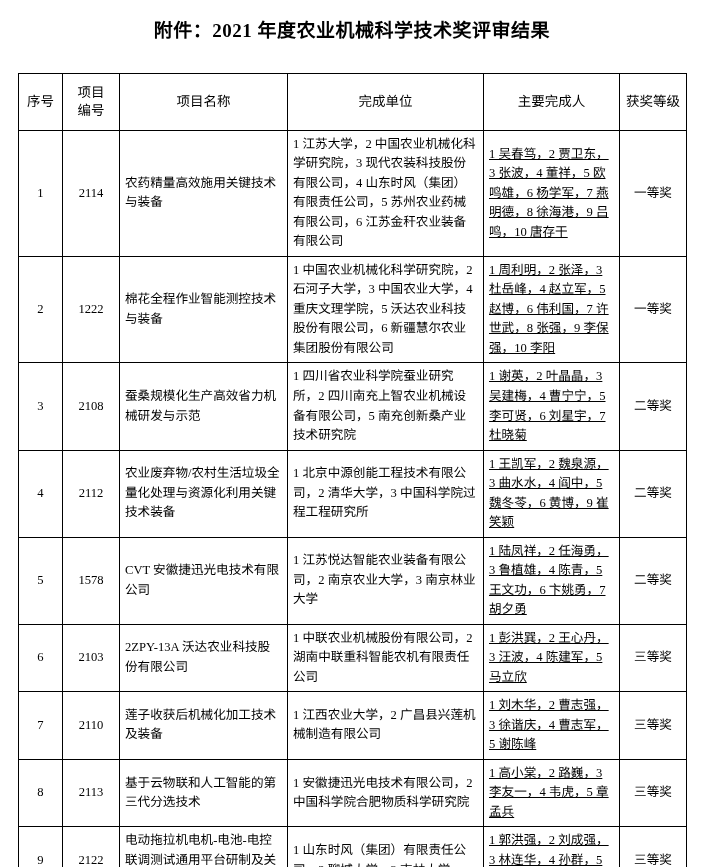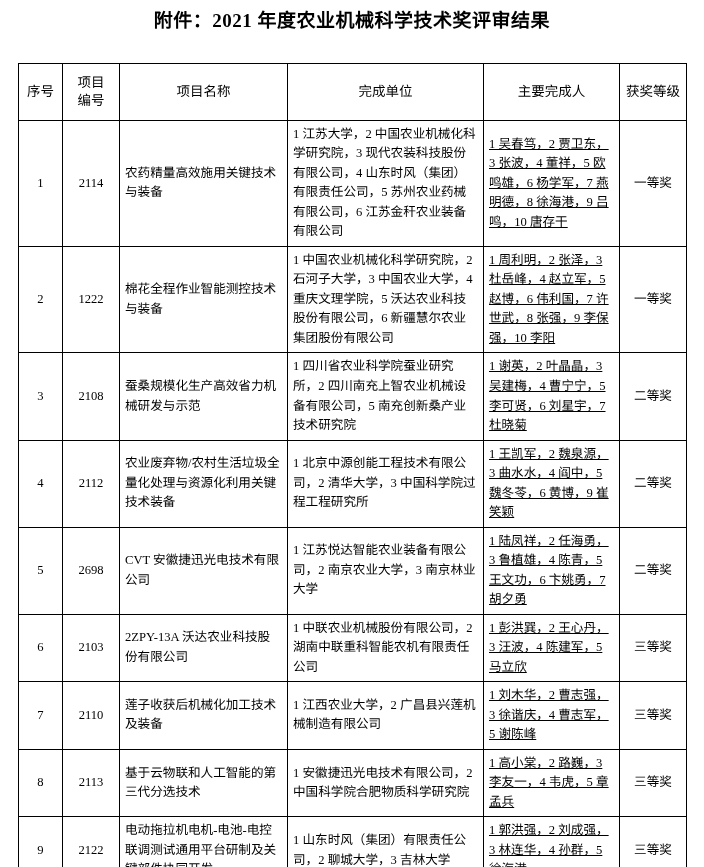--- a/index.html
+++ b/index.html
@@ -20,21 +20,21 @@
     width: 704px;
     height: 867px;
     box-sizing: border-box;
   }
   .doc-title {
     text-align: center;
     font-size: 19px;
     font-weight: 700;
     letter-spacing: 0.5px;
     line-height: 1.2;
-    padding-top: 10px;
+    padding-top: 20px;
     padding-bottom: 0;
     margin: 0;
     white-space: nowrap;
   }
   .table-wrap {
     padding: 0 18px 0 18px;
     margin-top: 30px;
   }
   table.award-table {
     border-collapse: collapse;
@@ -145,21 +145,21 @@
           <tr>
             <td class="seq">4</td>
             <td class="code">2112</td>
             <td class="name">农业废弃物/农村生活垃圾全量化处理与资源化利用关键技术装备</td>
             <td class="unit">1 北京中源创能工程技术有限公司，2 清华大学，3 中国科学院过程工程研究所</td>
             <td class="people">1 王凯军，2 魏泉源，3 曲水水，4 阎中，5 魏冬苓，6 黄博，9 崔笑颖</td>
             <td class="level">二等奖</td>
           </tr>
           <tr>
             <td class="seq">5</td>
-            <td class="code">2698</td>
+            <td class="code">1578</td>
             <td class="name">CVT 安徽捷迅光电技术有限公司</td>
             <td class="unit">1 江苏悦达智能农业装备有限公司，2 南京农业大学，3 南京林业大学</td>
             <td class="people">1 陆凤祥，2 任海勇，3 鲁植雄，4 陈青，5 王文功，6 卞姚勇，7 胡夕勇</td>
             <td class="level">二等奖</td>
           </tr>
           <tr>
             <td class="seq">6</td>
             <td class="code">2103</td>
             <td class="name">2ZPY-13A 沃达农业科技股份有限公司</td>
             <td class="unit">1 中联农业机械股份有限公司，2 湖南中联重科智能农机有限责任公司</td>

